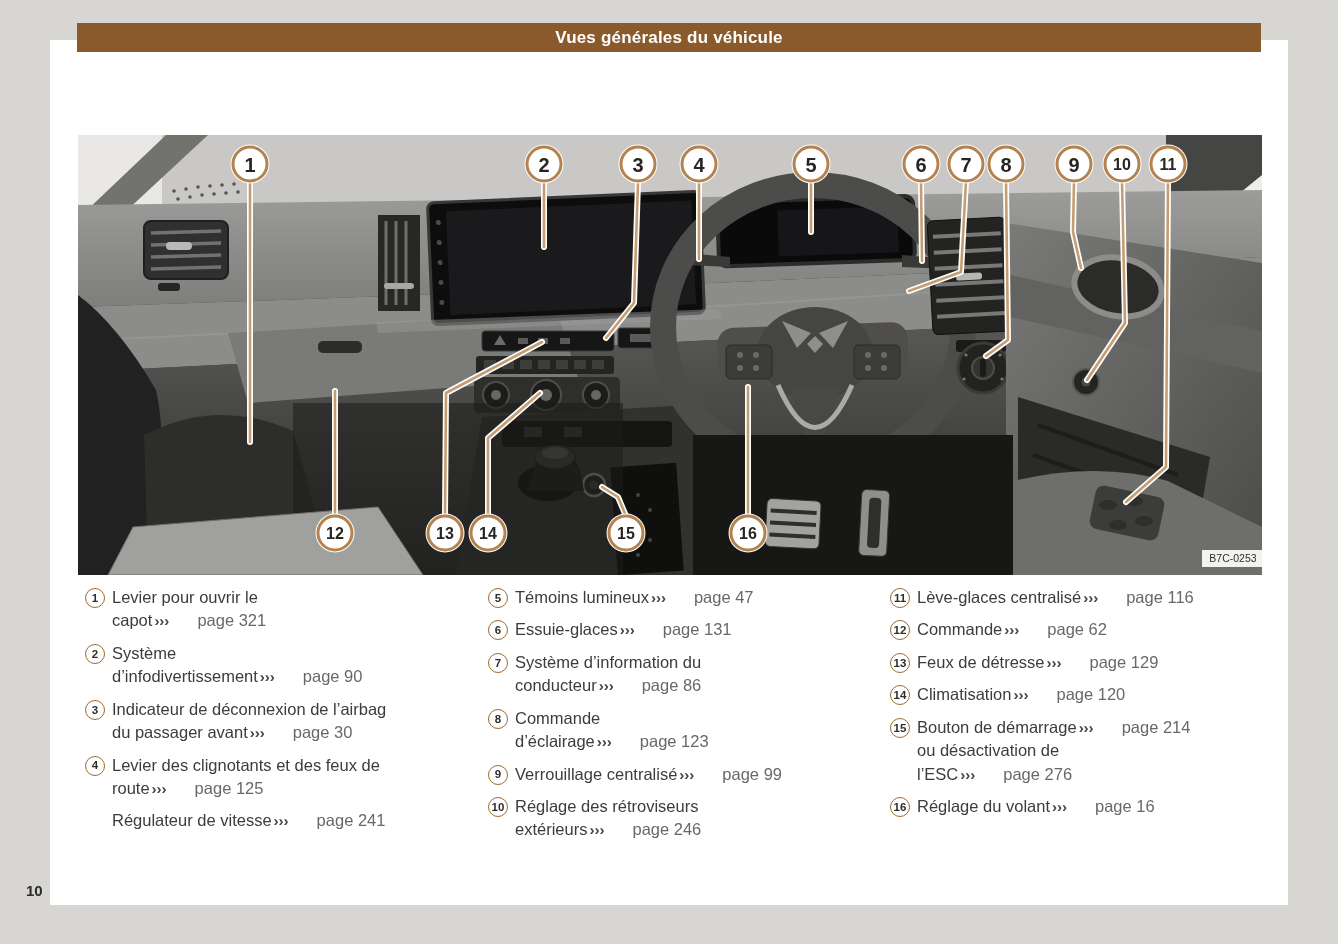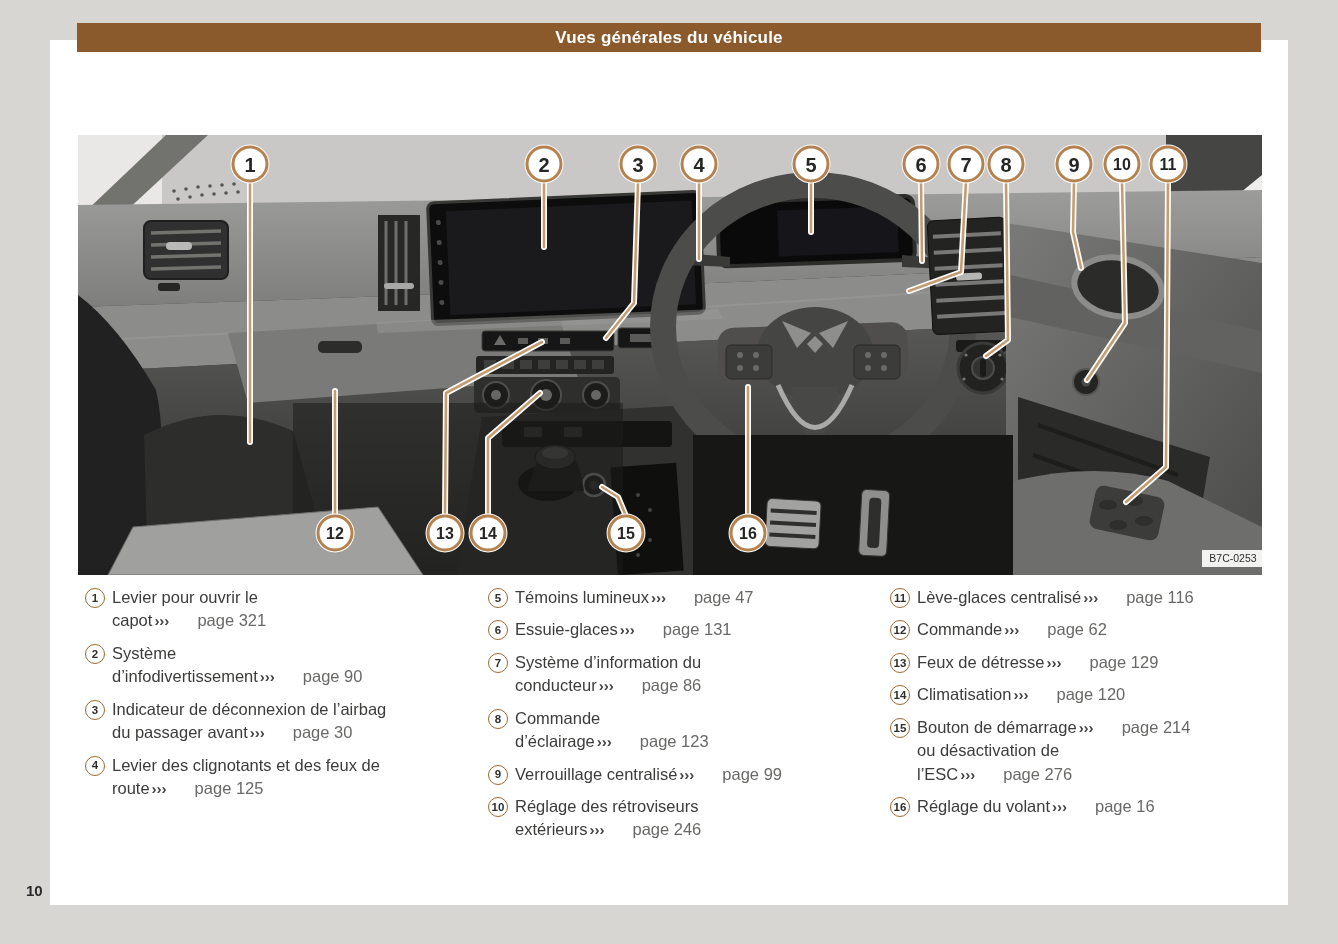--- a/index.html
+++ b/index.html
@@ -369,20 +369,21 @@
         </g>
     </svg>
   </div>
 
   <div class="legend" id="legend">
       <div class="lcol lcol-1">
         <div class="item"><span class="num">1</span><span>Levier pour ouvrir le capot</span><span class="chev">›››</span><span class="pref">page 321</span></div>
         <div class="item"><span class="num">2</span><span>Système d’infodivertissement</span><span class="chev">›››</span><span class="pref">page 90</span></div>
         <div class="item"><span class="num">3</span><span>Indicateur de déconnexion de l’airbag du passager avant</span><span class="chev">›››</span><span class="pref">page 30</span></div>
         <div class="item"><span class="num">4</span><span>Levier des clignotants et des feux de route</span><span class="chev">›››</span><span class="pref">page 125</span></div>
+        <div class="item"><span>Régulateur de vitesse</span><span class="chev">›››</span><span class="pref">page 241</span></div>
       </div>
       <div class="lcol lcol-2">
         <div class="item"><span class="num">5</span><span>Témoins lumineux</span><span class="chev">›››</span><span class="pref">page 47</span></div>
         <div class="item"><span class="num">6</span><span>Essuie-glaces</span><span class="chev">›››</span><span class="pref">page 131</span></div>
         <div class="item"><span class="num">7</span><span>Système d’information du conducteur</span><span class="chev">›››</span><span class="pref">page 86</span></div>
         <div class="item"><span class="num">8</span><span>Commande d’éclairage</span><span class="chev">›››</span><span class="pref">page 123</span></div>
         <div class="item"><span class="num">9</span><span>Verrouillage centralisé</span><span class="chev">›››</span><span class="pref">page 99</span></div>
         <div class="item"><span class="num">10</span><span>Réglage des rétroviseurs extérieurs</span><span class="chev">›››</span><span class="pref">page 246</span></div>
       </div>
       <div class="lcol lcol-3">

